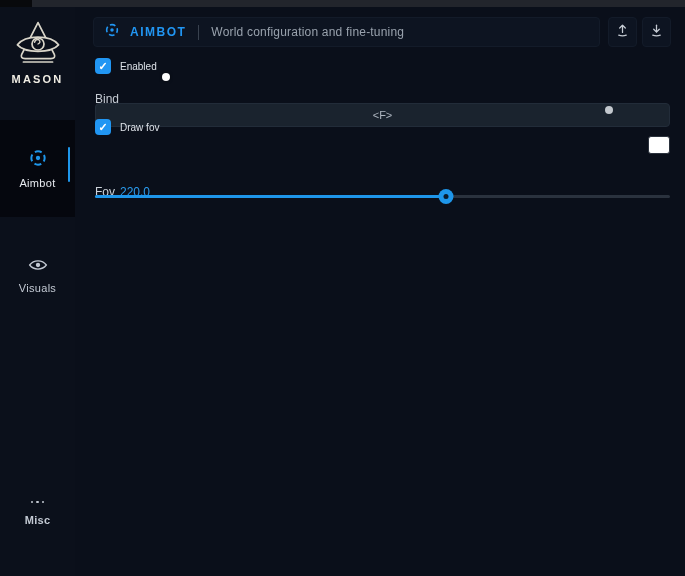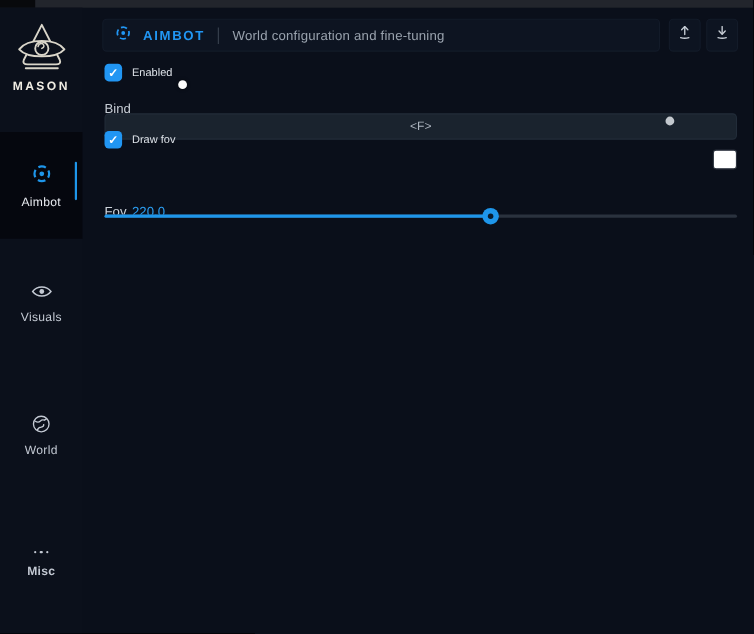--- a/index.html
+++ b/index.html
@@ -134,30 +134,20 @@
     <div class="nav-item nav-item-visuals">
       <span>
         <svg width="20" height="16" viewBox="0 0 24 18">
           <path d="M2 9 C7 2.5 17 2.5 22 9 C17 15.5 7 15.5 2 9 Z" fill="none" stroke="#c3c9d3" stroke-width="1.6"></path>
           <circle cx="12" cy="9" r="2.6" fill="#c3c9d3"></circle>
         </svg>
       </span>
       <span class="nav-label">Visuals</span>
     </div>
 
-    <div class="nav-item nav-item-world">
-      <span>
-        <svg width="17" height="17" viewBox="0 0 24 24">
-          <circle cx="12" cy="12" r="10" fill="none" stroke="#c3c9d3" stroke-width="1.7"></circle>
-          <path d="M4 8 q4 3 7 0 q2 -2 5 -1 l3 -2" fill="none" stroke="#c3c9d3" stroke-width="1.7"></path>
-          <path d="M7 20 q1 -4 5 -4 q4 -1 3 -4" fill="none" stroke="#c3c9d3" stroke-width="1.7"></path>
-        </svg>
-      </span>
-      <span class="nav-label">World</span>
-    </div>
 
     <div class="nav-item nav-item-misc">
       <span class="ellipsis-dots">
           <i></i>
           <i></i>
           <i></i>
         </span>
       <span class="nav-label">Misc</span>
     </div>
   </div>

